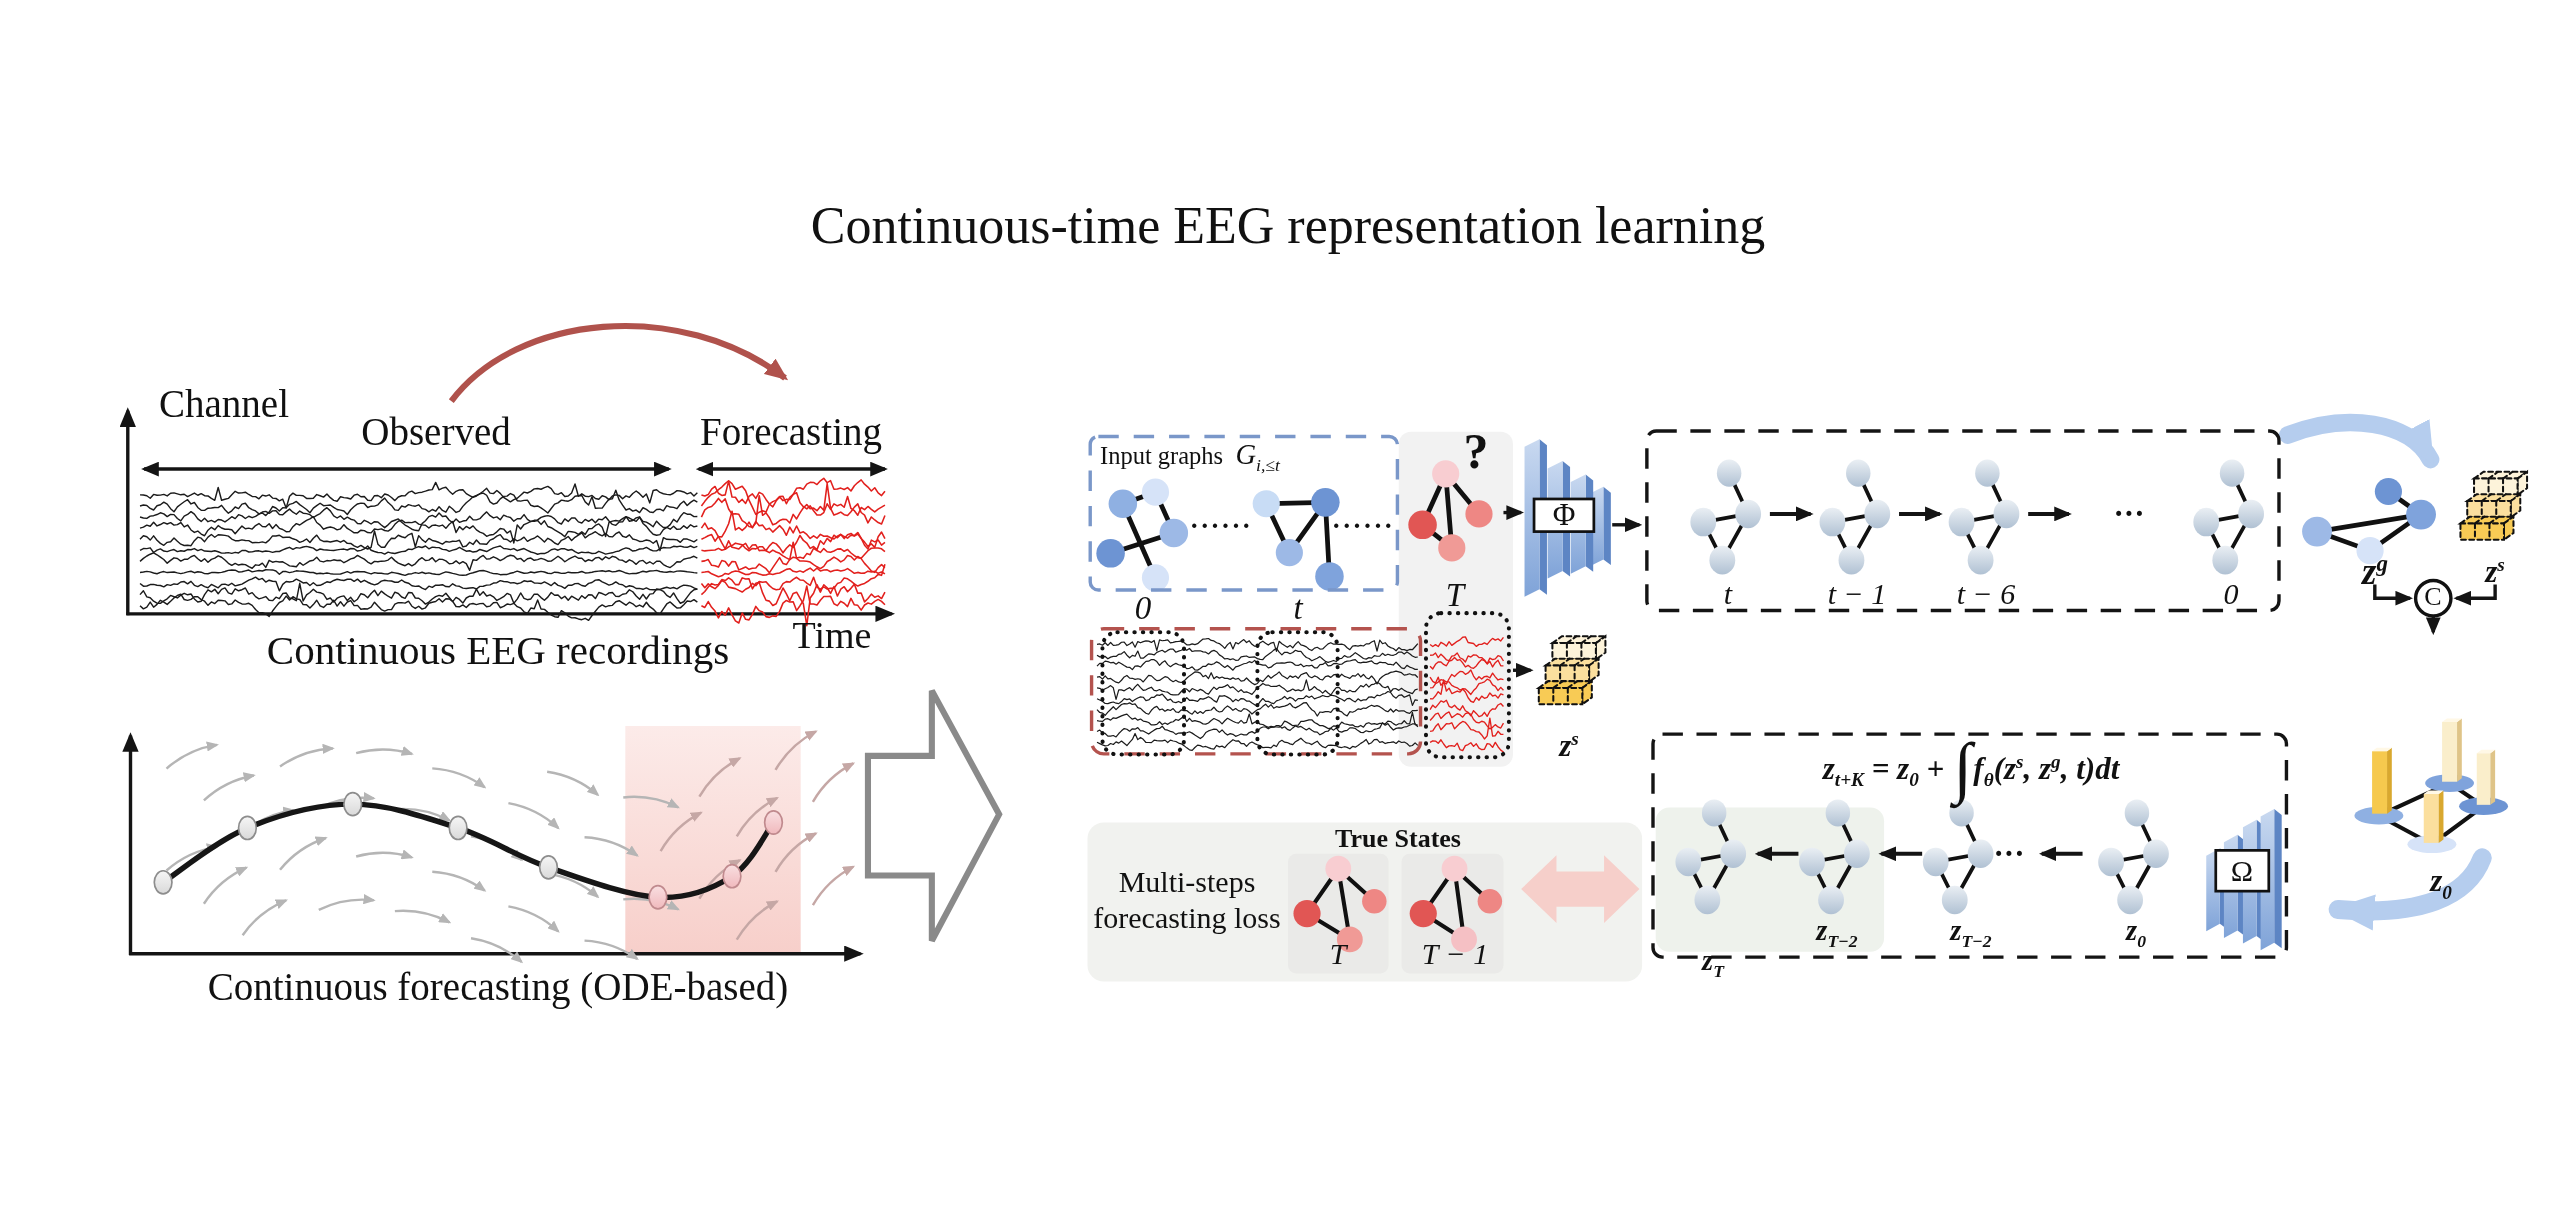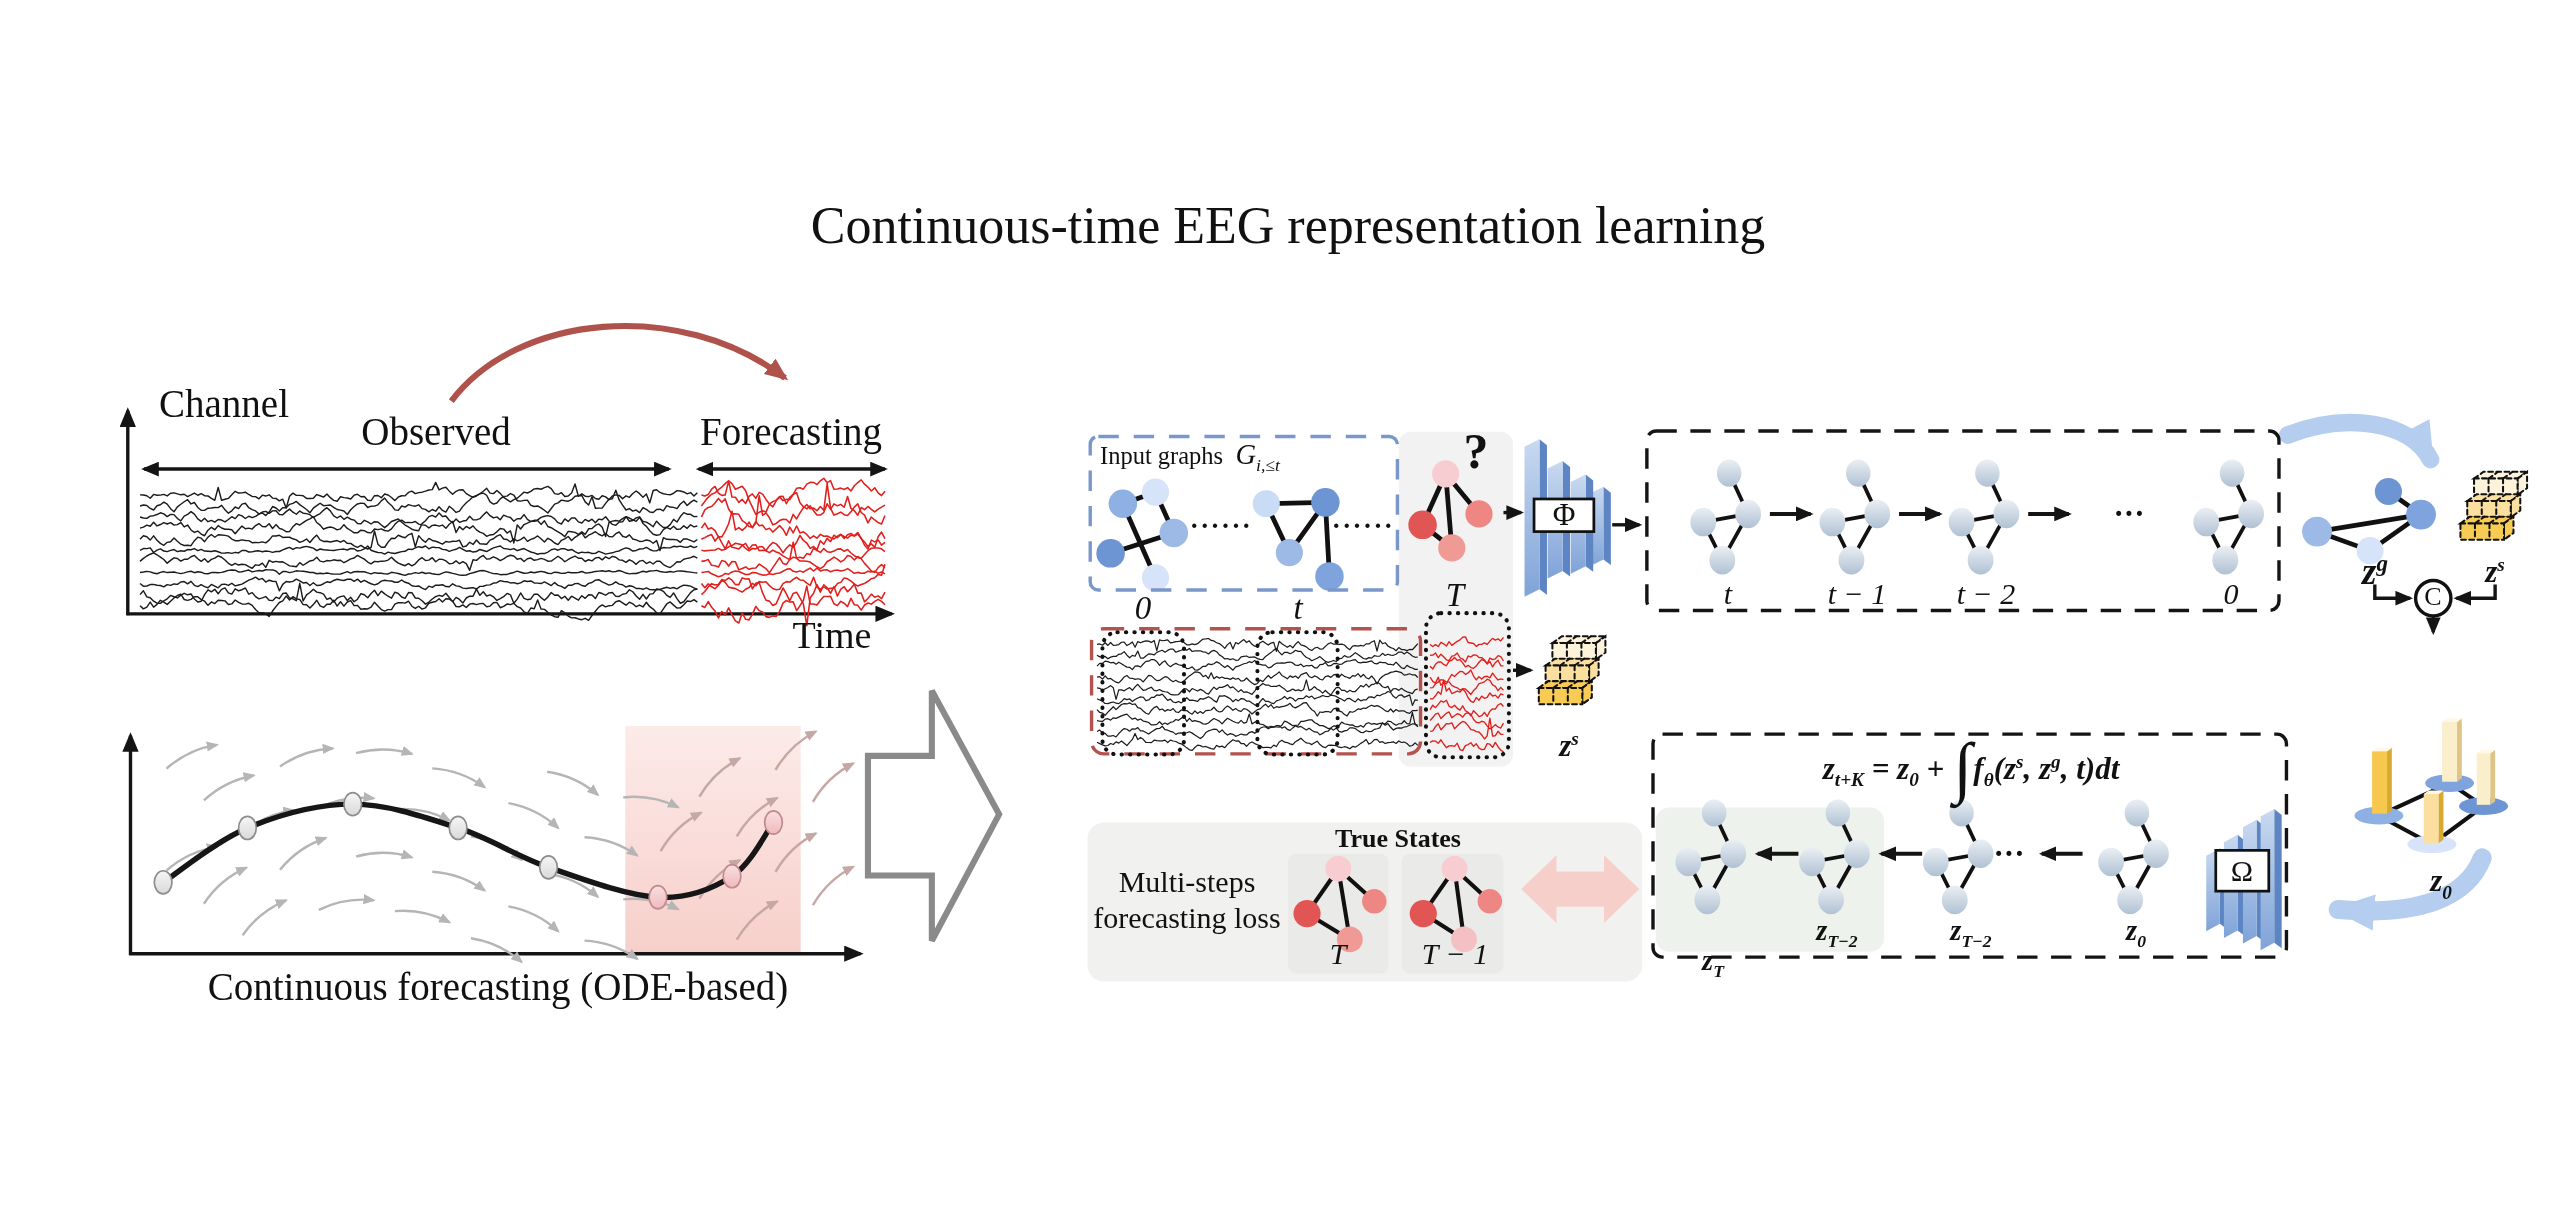--- a/index.html
+++ b/index.html
@@ -416,37 +416,38 @@
         <rect x="3260" y="1251" width="78" height="60" fill="#fff" stroke="#111" stroke-width="4"></rect>
       </g>
     </svg>
 
   <div class="lbl" style="left:1288px;top:226px;font-size:52px;">Continuous-time EEG representation learning</div>
 
   <div class="lbl" style="left:224px;top:404px;font-size:39px;">Channel</div>
   <div class="lbl" style="left:436px;top:432px;font-size:39px;">Observed</div>
   <div class="lbl" style="left:791px;top:432px;font-size:39px;">Forecasting</div>
   <div class="lbl" style="left:832px;top:636px;font-size:38px;">Time</div>
+  <div class="lbl" style="left:498px;top:651px;font-size:41px;">Continuous EEG recordings</div>
 
   <div class="lbl" style="left:498px;top:987px;font-size:39px;">Continuous forecasting (ODE-based)</div>
 
   <div class="lbl left" style="left:1100px;top:457px;font-size:24.5px;">
     <span>Input graphs</span>&nbsp;
     <span class="ital" style="font-size:28.5px;">G<sub>i,≤t</sub></span>
   </div>
   <div class="lbl b" style="left:1221px;top:526px;font-size:27px;letter-spacing:1.4px;">······</div>
   <div class="lbl b" style="left:1363px;top:526px;font-size:27px;letter-spacing:1.4px;">······</div>
   <div class="lbl ital" style="left:1143px;top:608px;font-size:33px;">0</div>
   <div class="lbl ital" style="left:1298px;top:608px;font-size:33px;">t</div>
   <div class="lbl ital" style="left:1455px;top:595px;font-size:33px;">T</div>
   <div class="lbl b" style="left:1476px;top:451px;font-size:50px;">?</div>
   <div class="sym-box" style="left:1564px;top:515px;font-size:31px;">Φ</div>
   <div class="lbl ital" style="left:1728px;top:594px;font-size:30px;">t</div>
   <div class="lbl ital" style="left:1857px;top:594px;font-size:30px;">t − 1</div>
-  <div class="lbl ital" style="left:1986px;top:594px;font-size:30px;">t − 2</div>
+  <div class="lbl ital" style="left:1986px;top:594px;font-size:30px;">t − 6</div>
   <div class="lbl ital" style="left:2231px;top:594px;font-size:30px;">0</div>
   <div class="lbl b" style="left:2129px;top:514px;font-size:31px;">···</div>
 
   <div class="lbl math" style="left:1569px;top:746px;font-size:31px;">z<sup>s</sup></div>
   <div class="lbl math" style="left:2375px;top:572px;font-size:37px;">z<sup>g</sup></div>
   <div class="lbl math" style="left:2495px;top:572px;font-size:31px;">z<sup>s</sup></div>
   <div class="lbl" style="left:2433px;top:597px;font-size:26px;">C</div>
   <div class="lbl math" style="left:2441px;top:884px;font-size:31px;">z<sub>0</sub></div>
 
   <div class="lbl eq" style="left:1971px;top:771px;">z<sub>t+K</sub> = z<sub>0</sub> + <span class="int">∫</span>f<sub>θ</sub>(z<sup>s</sup>, z<sup>g</sup>, t)dt</div>

